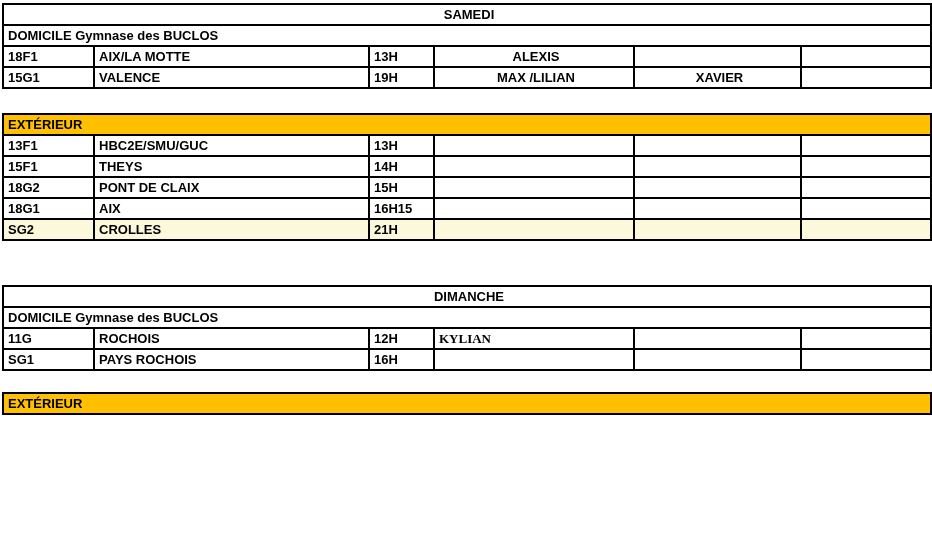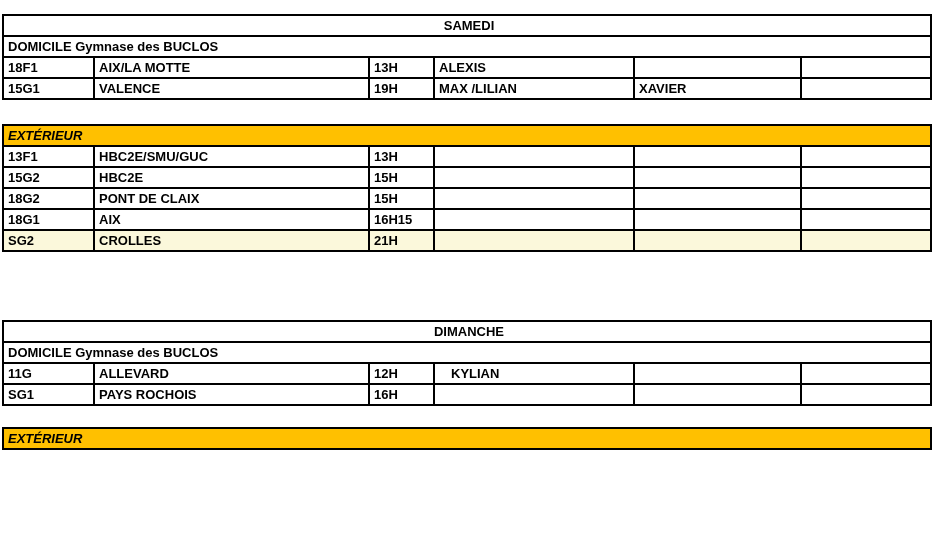--- a/index.html
+++ b/index.html
@@ -21,39 +21,39 @@
   }
   table.sched td{
     border:2px solid var(--grid);
     background:var(--rowbg);
     font-family:"Liberation Sans",sans-serif;
     font-size:13px;font-weight:bold;color:var(--txt);
     height:19px;line-height:19px;
     padding:0 0 0 4px;
     overflow:hidden;white-space:nowrap;
   }
-  table.t1{margin-top:14px;}
+  table.t1{margin-top:3px;}
   table.t2{margin-top:24px;}
-  table.t3{margin-top:68px;}
+  table.t3{margin-top:44px;}
   table.t4{margin-top:21px;}
   td.title-cell{
     background:var(--title-blue);
     text-align:center;font-size:15px;font-weight:bold;
     height:24px;line-height:24px;padding:0;
   }
   td.bar-cell{
     background:var(--sub-blue);
     font-weight:normal;font-size:13px;
     height:16px;line-height:16px;white-space:pre;
   }
   td.bar-cell.ext{
-    background:var(--orange);font-weight:bold;font-style:italic;
-  }
-  td.c4,td.c5,td.c6{padding:0;}
-  table.left-players td.c4{text-align:left;padding-left:16px;}
+    background:var(--orange);font-weight:bold;
+  }
+  td.c4,td.c5,td.c6{text-align:center;padding:0;}
+  table.left-players td.c4{text-align:left;padding-left:4px;font-family:Liberation Serif, serif;}
   tr.hl td{background:var(--hl);}
 </style>
 </head>
 <body>
 
 <div>
 
   <table class="sched t1">
     <colgroup>
       <col style="width:91px">
@@ -104,23 +104,23 @@
     </tr>
     <tr>
       <td class="c1">13F1</td>
       <td class="c2">HBC2E/SMU/GUC</td>
       <td class="c3">13H</td>
       <td class="c4"></td>
       <td class="c5"></td>
       <td class="c6"></td>
     </tr>
     <tr>
-      <td class="c1">15G2</td>
-      <td class="c2">HBC2E</td>
-      <td class="c3">15H</td>
+      <td class="c1">15F1</td>
+      <td class="c2">THEYS</td>
+      <td class="c3">14H</td>
       <td class="c4"></td>
       <td class="c5"></td>
       <td class="c6"></td>
     </tr>
     <tr>
       <td class="c1">18G2</td>
       <td class="c2">PONT DE CLAIX</td>
       <td class="c3">15H</td>
       <td class="c4"></td>
       <td class="c5"></td>
@@ -156,21 +156,21 @@
     </colgroup>
     <tbody>
         <tr>
       <td colspan="6" class="title-cell">DIMANCHE</td>
     </tr>
     <tr>
       <td colspan="6" class="bar-cell">DOMICILE  Gymnase des BUCLOS</td>
     </tr>
     <tr>
       <td class="c1">11G</td>
-      <td class="c2">ALLEVARD</td>
+      <td class="c2">ROCHOIS</td>
       <td class="c3">12H</td>
       <td class="c4">KYLIAN</td>
       <td class="c5"></td>
       <td class="c6"></td>
     </tr>
     <tr>
       <td class="c1">SG1</td>
       <td class="c2">PAYS ROCHOIS</td>
       <td class="c3">16H</td>
       <td class="c4"></td>

